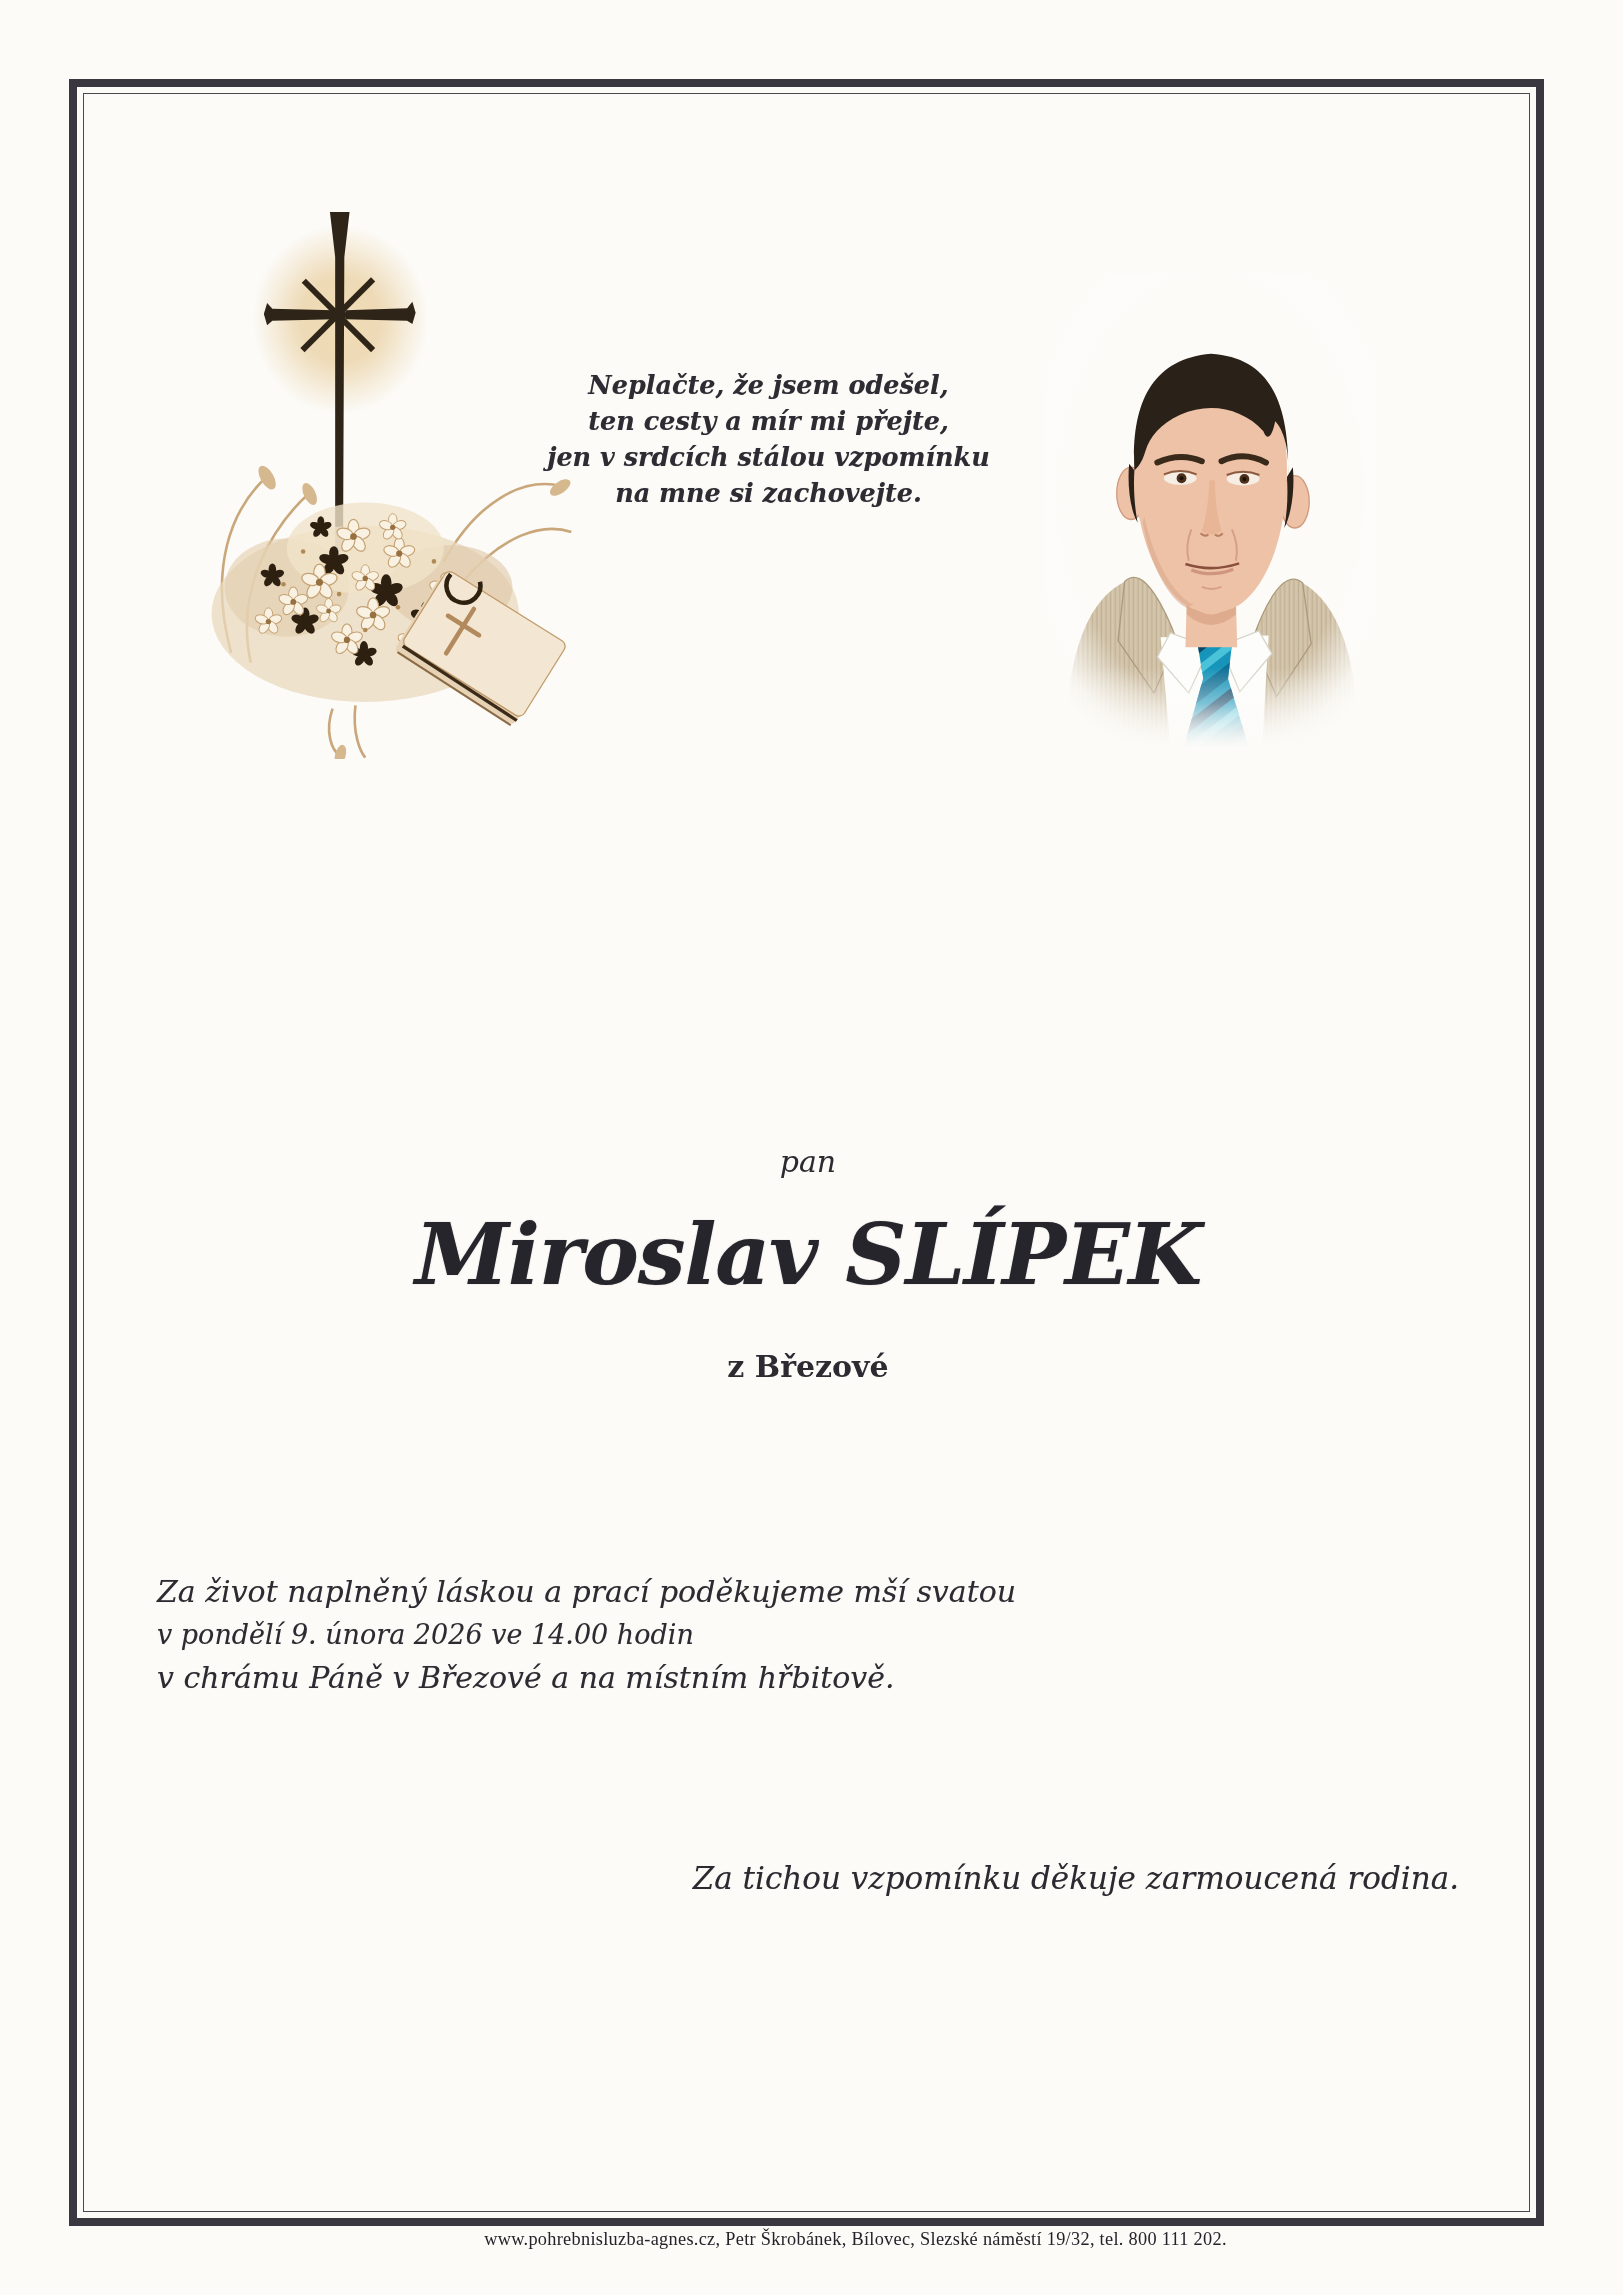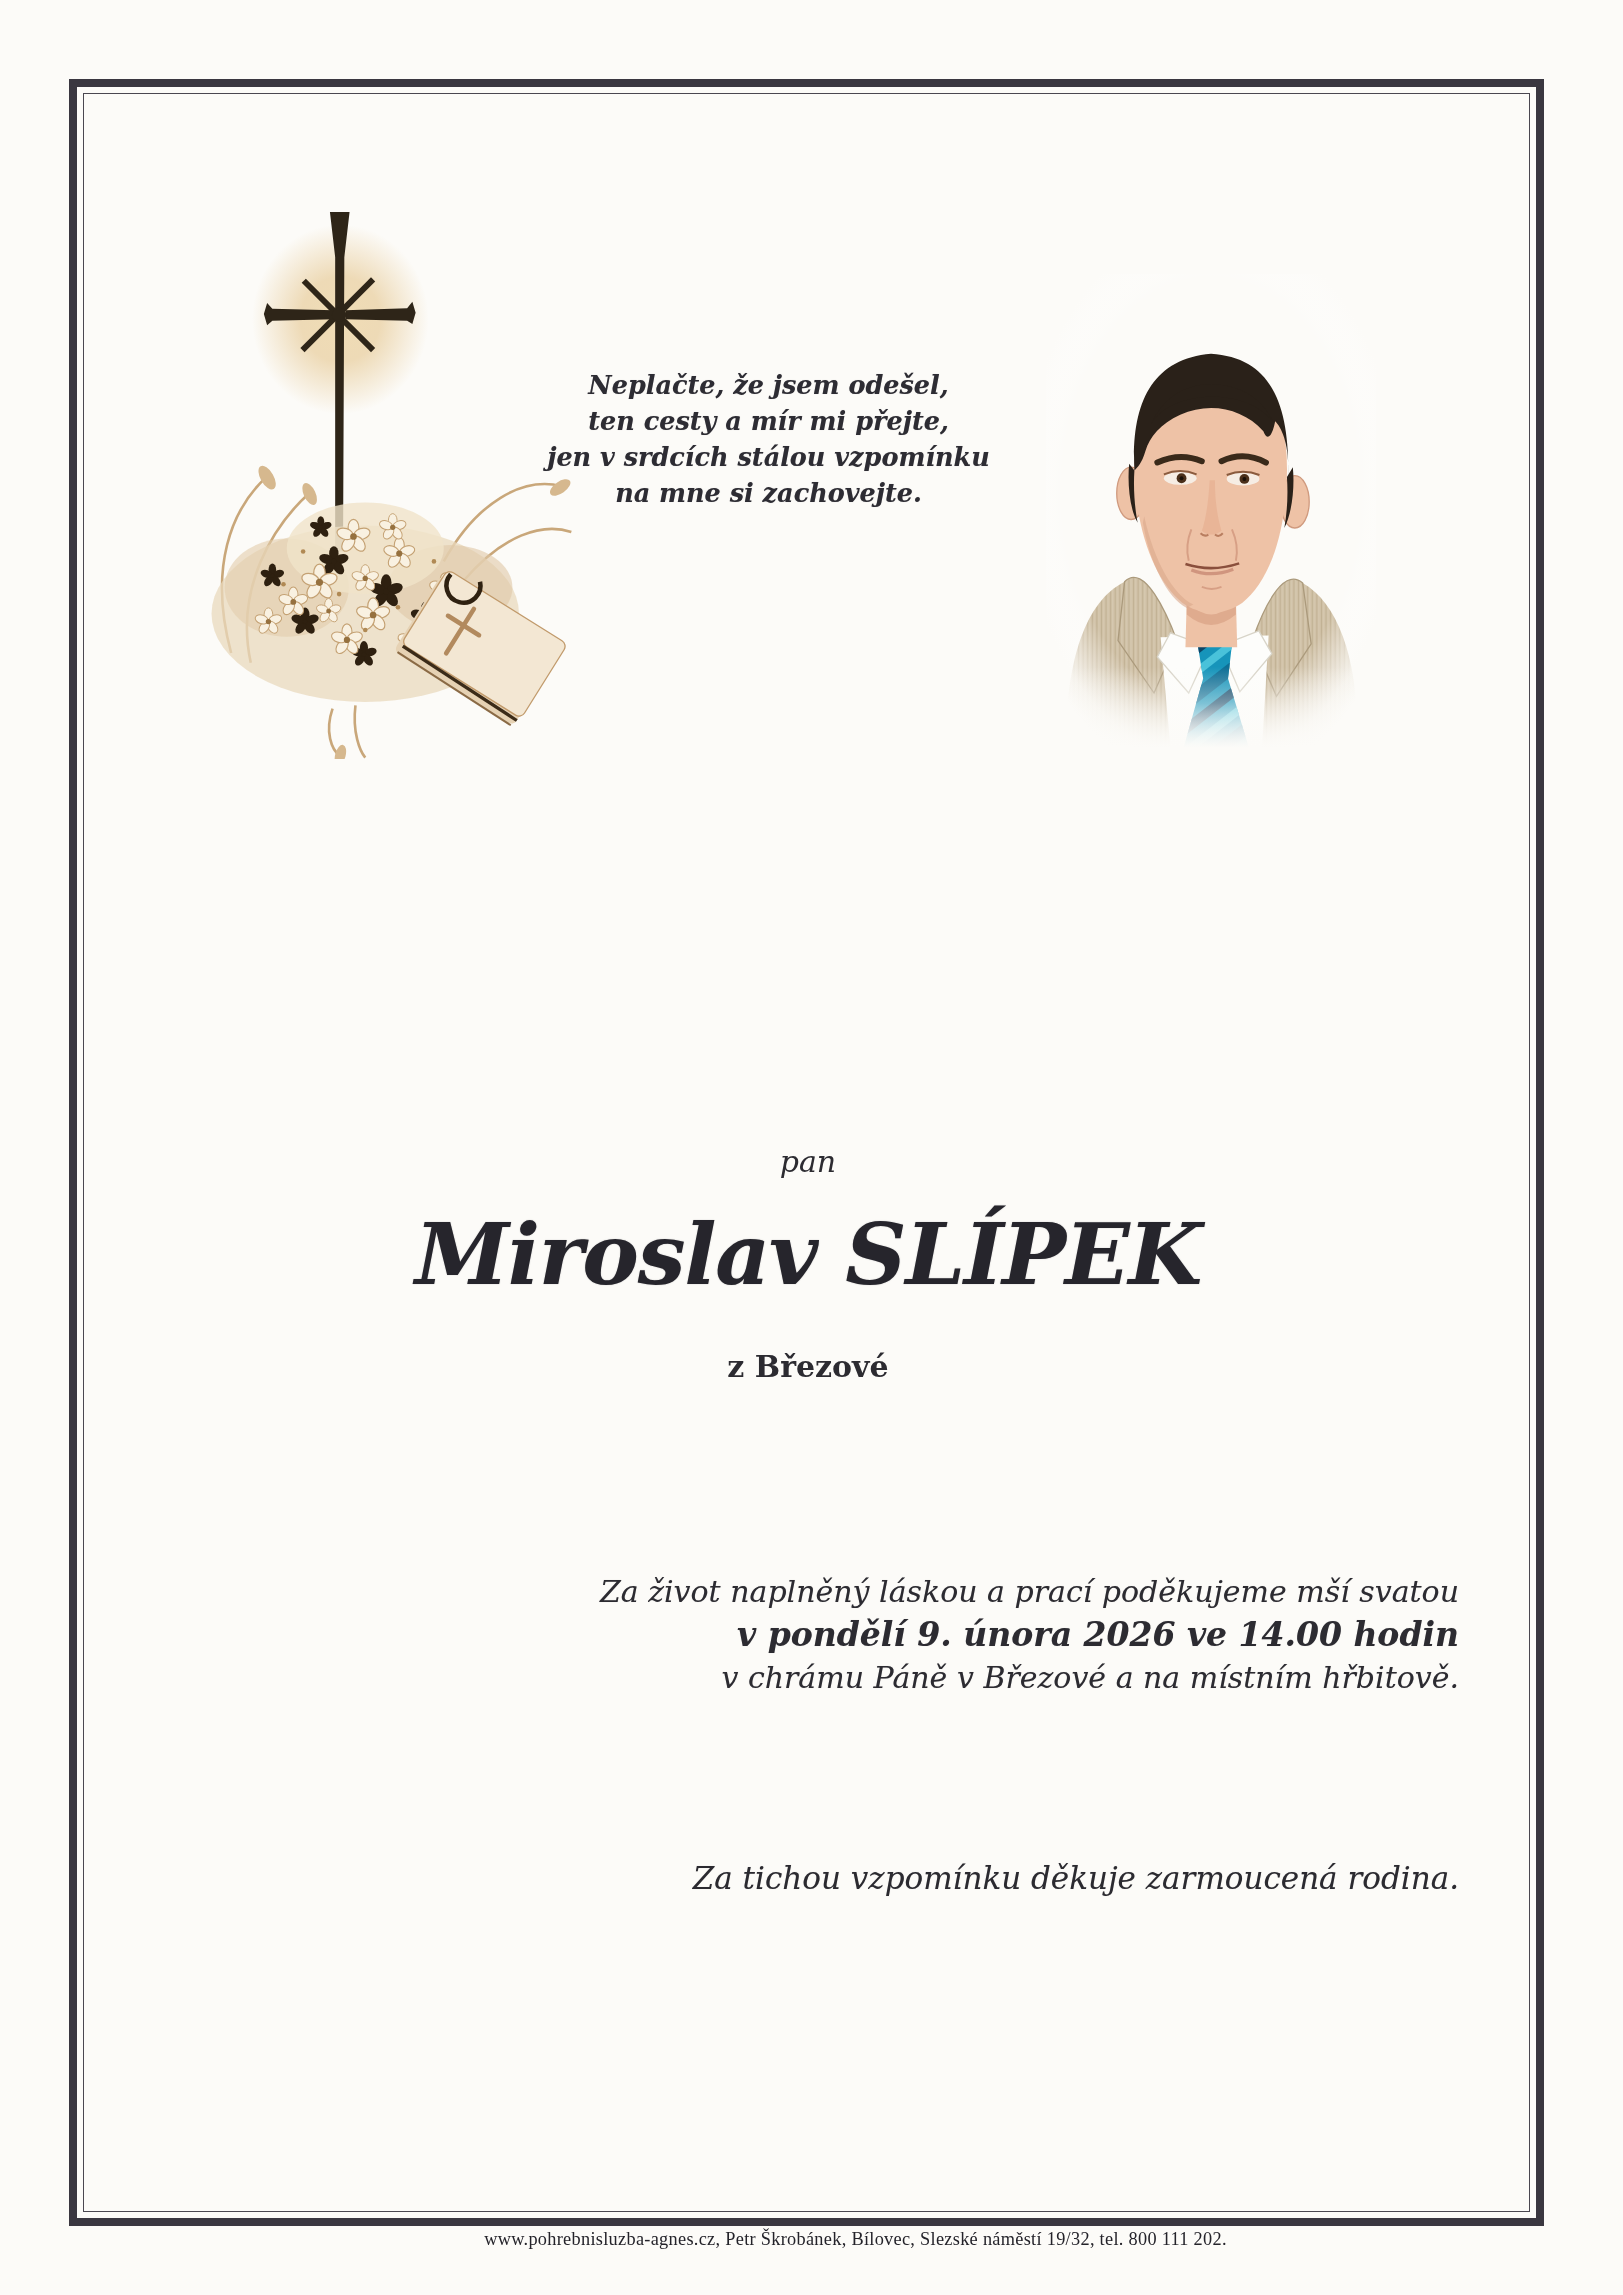--- a/index.html
+++ b/index.html
@@ -45,25 +45,25 @@
     font-size:85px;letter-spacing:-1.3px;color:#26252c;
     text-shadow:0 0 1.3px rgba(38,37,44,.3);
   }
   .deceased-origin{
     position:absolute;left:157px;top:1349px;width:1302px;
     text-align:center;font-weight:bold;
     font-size:30px;color:#2c2b31;
   }
   .service{
     position:absolute;left:157px;top:1570px;width:1302px;
-    text-align:right;font-style:italic;
+    text-align:left;font-style:italic;
     font-size:30px;line-height:43px;color:#2c2b31;
     text-shadow:0 0 0.7px rgba(44,43,49,.3);
   }
-  .service .bold-line{font-weight:bold;font-size:33px;}
+  .service .bold-line{font-weight:normal;font-size:27px;}
   .closing{
     position:absolute;left:157px;top:1860px;width:1302px;
     text-align:right;font-style:italic;font-weight:normal;
     font-size:31px;color:#2b2a30;
     text-shadow:0 0 0.7px rgba(43,42,48,.3);
   }
   .footer{
     position:absolute;left:0;top:2229px;width:1623px;
     text-align:center;font-family:"Liberation Serif","DejaVu Serif",serif;
     font-size:18.3px;color:#24232a;letter-spacing:0.3px;margin-left:44px;

